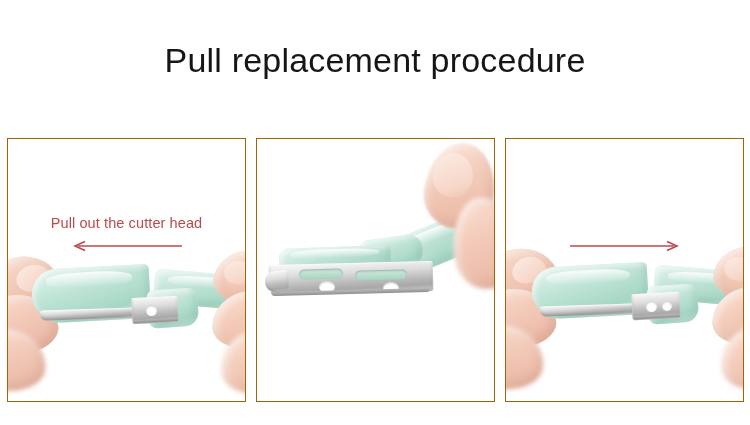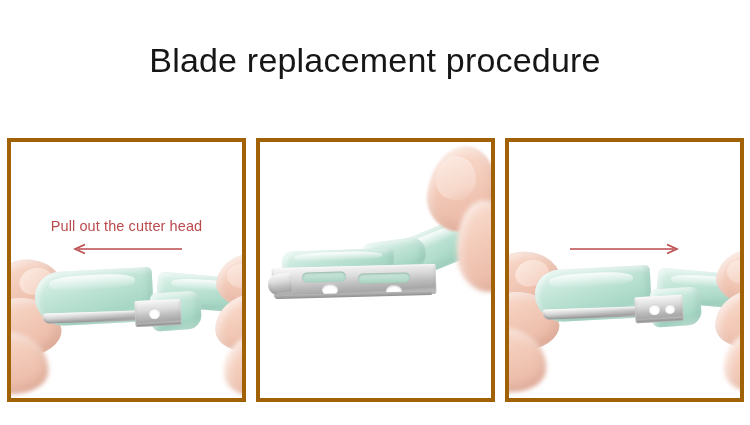--- a/index.html
+++ b/index.html
@@ -37,21 +37,21 @@
     left: 0;
     top: 138px;
     width: 750px;
     height: 266px;
   }
   .panel {
     position: absolute;
     top: 0;
     height: 264px;
     background: #ffffff;
-    border: 4px solid #a16207;
+    border: 1px solid #a16207;
     box-sizing: border-box;
     overflow: hidden;
   }
   .panel-1 { left: 7px;   width: 239px; }
   .panel-2 { left: 256px; width: 239px; }
   .panel-3 { left: 505px; width: 239px; }
 
   .panel-inner {
     position: absolute;
     inset: 0;
@@ -135,21 +135,21 @@
     box-shadow: inset 0 1px 2px rgba(150,150,150,0.5);
   }
   .metal-edge {
     position: absolute;
     background: linear-gradient(180deg, #b9b9b9, #8f8f8f);
   }
 </style>
 </head>
 <body>
 
-<div class="page-title">Blade replacement procedure</div>
+<div class="page-title">Pull replacement procedure</div>
 
 <div class="panel-row">
 
   <div class="panel panel-1">
     <div class="panel-inner">
 
       <div class="scene">
 
         <div class="finger" style="left:-26px; top:118px; width:78px; height:56px; transform:rotate(-12deg);"></div>
         <div class="nail" style="left:8px;  top:126px; width:34px; height:26px; transform:rotate(-14deg);"></div>

